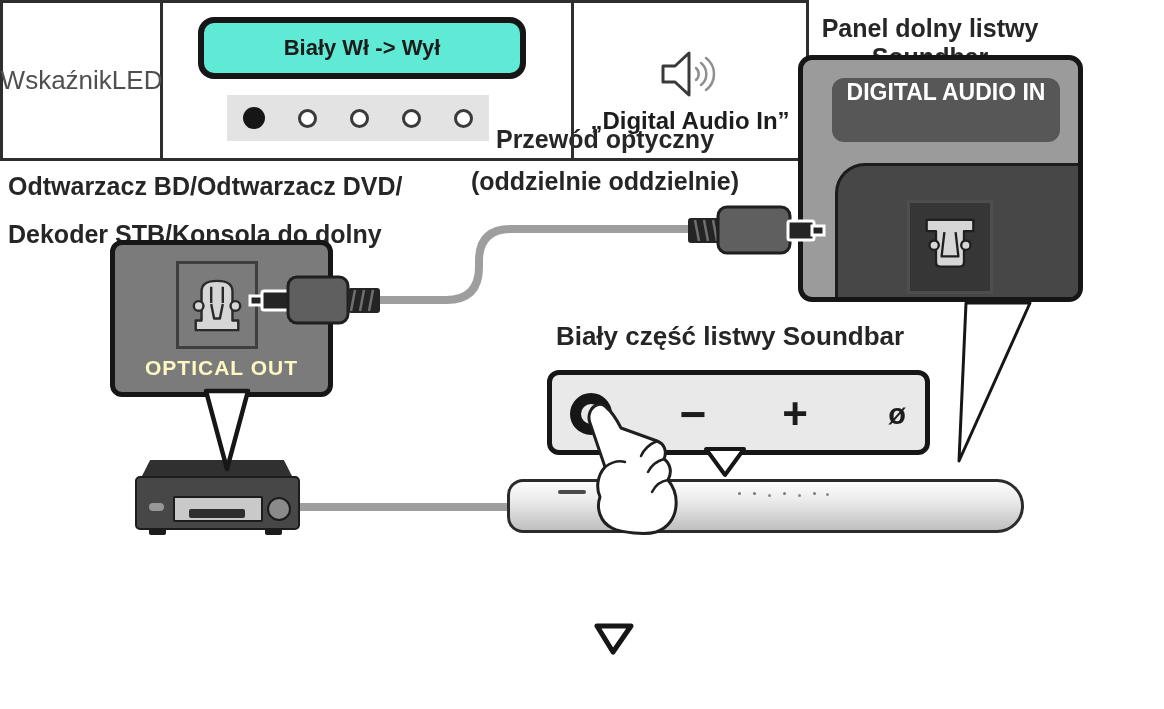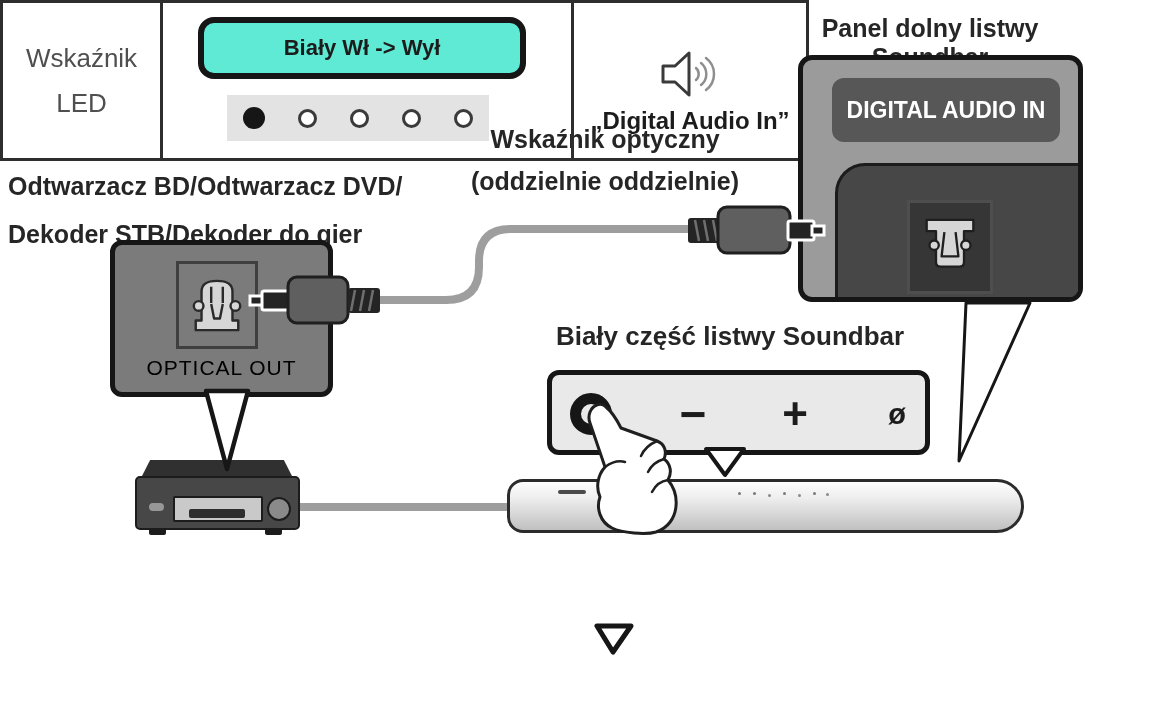--- a/index.html
+++ b/index.html
@@ -15,33 +15,33 @@
   #label-source{left:8px;top:162px;width:420px;line-height:48px;}
   #label-cable{left:435px;top:118px;width:340px;text-align:center;line-height:42px;}
   #label-bottom-panel{left:760px;top:14px;width:340px;text-align:center;}
   #label-top-panel{left:555px;top:321px;width:350px;text-align:center;font-size:26px;}
 
   
   #bottom-panel{left:798px;top:55px;width:285px;height:247px;background:var(--panel-fill);
     border:5px solid var(--ink);border-radius:14px;}
   #bp-chip{position:absolute;left:29px;top:18px;width:228px;height:64px;background:var(--chip-fill);
     border-radius:12px;color:#fff;font-weight:bold;font-size:23px;line-height:29px;text-align:center;
-    display:flex;flex-direction:column;justify-content:center;}
+    display:flex;flex-direction:row;justify-content:center;}
   #bp-dark{position:absolute;left:32px;top:103px;right:0;bottom:0;background:var(--dark-region);
     border-top:3px solid #1c1c1c;border-left:3px solid #1c1c1c;border-radius:30px 0 8px 0;}
   #bp-port{position:absolute;left:104px;top:140px;width:80px;height:88px;background:var(--port-fill);
     border:3px solid #4e4e4e;display:flex;align-items:center;justify-content:center;}
 
   
   #source-box{left:110px;top:240px;width:223px;height:157px;background:var(--box-fill);
     border:5px solid var(--ink);border-radius:12px;}
   #src-port{position:absolute;left:61px;top:16px;width:76px;height:82px;border:3px solid #3f3f3f;
     display:flex;align-items:center;justify-content:center;}
-  #src-port-label{position:absolute;left:0;right:0;bottom:12px;text-align:center;color:#000000;
-    font-size:21px;letter-spacing:1px;font-weight:normal;}
+  #src-port-label{position:absolute;left:0;right:0;bottom:12px;text-align:center;color:#fef9c3;
+    font-size:21px;letter-spacing:1px;font-weight:bold;}
 
   
   #top-panel{left:547px;top:370px;width:383px;height:85px;background:var(--top-panel-fill);
     border:5px solid var(--ink);border-radius:12px;}
   #tp-power{position:absolute;left:18px;top:18px;width:42px;height:42px;border-radius:50%;
     border:11px solid #161616;box-sizing:border-box;}
   .tp-glyph{position:absolute;transform:translate(-50%,-50%);font-weight:bold;color:#1c1c1c;}
   #tp-minus{left:141px;top:39px;font-size:46px;}
   #tp-plus{left:243px;top:39px;font-size:44px;}
   #tp-micoff{left:345px;top:39px;font-size:29px;}
@@ -64,21 +64,21 @@
     border:2px solid #1c1c1c;border-radius:2px;box-sizing:border-box;}
   #dev-slot{position:absolute;left:14px;top:11px;width:56px;height:9px;background:#2e2e2e;border-radius:2px;}
   #dev-knob{position:absolute;left:130px;top:19px;width:24px;height:24px;border-radius:50%;
     background:#8a8a8a;border:2px solid #1c1c1c;box-sizing:border-box;}
   #dev-led{position:absolute;left:12px;top:25px;width:15px;height:8px;background:#979797;border-radius:4px;}
   .dev-foot{position:absolute;top:68px;width:17px;height:7px;background:#1c1c1c;border-radius:2px;}
 
   
   #led-table{left:358px;top:550px;width:803px;height:155px;background:#fff;
     border:3px solid #2e2e2e;display:flex;z-index:2;}
-  #col-led-label{width:157px;border-right:3px solid #2e2e2e;display:flex;flex-direction:column;
+  #col-led-label{width:157px;border-right:3px solid #2e2e2e;display:flex;
     align-items:center;justify-content:center;color:var(--gray-text);font-size:26px;line-height:45px;}
   #col-led-states{width:408px;border-right:3px solid #2e2e2e;position:relative;}
   #led-callout{position:absolute;left:35px;top:14px;width:316px;height:50px;background:#5eead4;
     border:6px solid #161616;border-radius:16px;display:flex;align-items:center;justify-content:center;
     font-weight:bold;font-size:22px;color:#1c1c1c;}
   #led-strip{position:absolute;left:64px;top:92px;width:262px;height:46px;background:var(--strip-fill);
     display:flex;align-items:center;justify-content:space-between;padding:0 16px;box-sizing:border-box;}
   .led{width:19px;height:19px;border-radius:50%;box-sizing:border-box;}
   .led.on{background:#161616;width:22px;height:22px;}
   .led.off{background:#fff;border:3.5px solid #3a3a3a;}
@@ -90,24 +90,24 @@
 
 <div id="stage">
 
   <svg id="layer-cables" class="svg-layer">
     <path d="M380 300 L446 300 Q479 300 479 267 L479 261 Q479 229 511 229 L692 229" fill="none" style="stroke:var(--cable)" stroke-width="8"></path>
     <path d="M297 507 L520 507" fill="none" style="stroke:var(--cable)" stroke-width="8"></path>
   </svg>
 
   <div class="lbl" id="label-source">
     <div>Odtwarzacz BD/Odtwarzacz DVD/</div>
-    <div>Dekoder STB/Dekoder do gier</div>
+    <div>Dekoder STB/Konsola do dolny</div>
   </div>
   <div class="lbl" id="label-cable">
-    <div>Wskaźnik optyczny</div>
+    <div>Przewód optyczny</div>
     <div>(oddzielnie oddzielnie)</div>
   </div>
   <div class="lbl" id="label-bottom-panel">Panel dolny listwy Soundbar</div>
   <div class="lbl" id="label-top-panel">Biały część listwy Soundbar</div>
 
   <div class="box" id="bottom-panel">
     <div id="bp-chip">
       <span>DIGITAL AUDIO IN</span>
     </div>
     <div id="bp-dark"></div>

